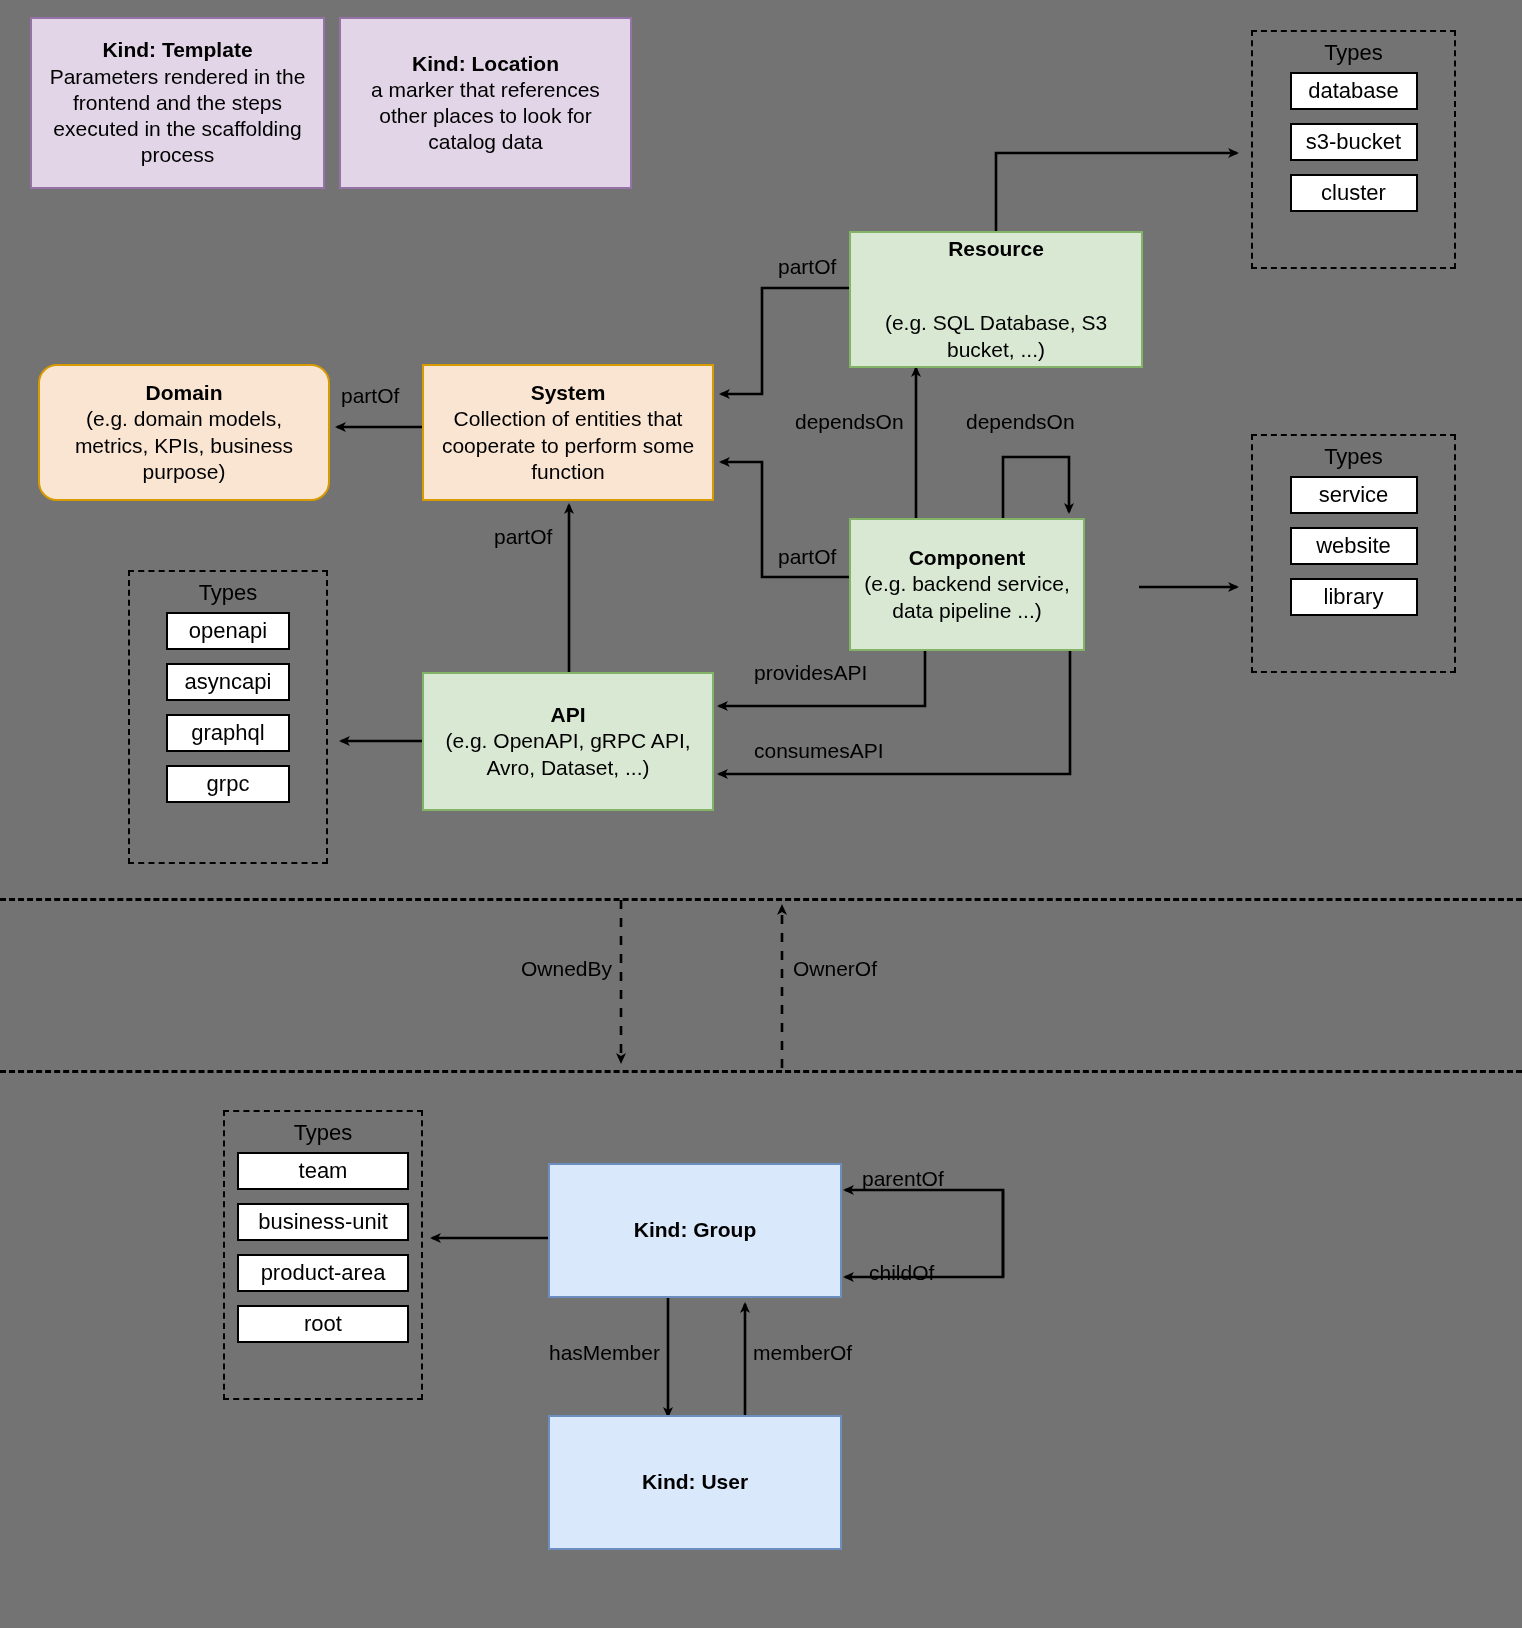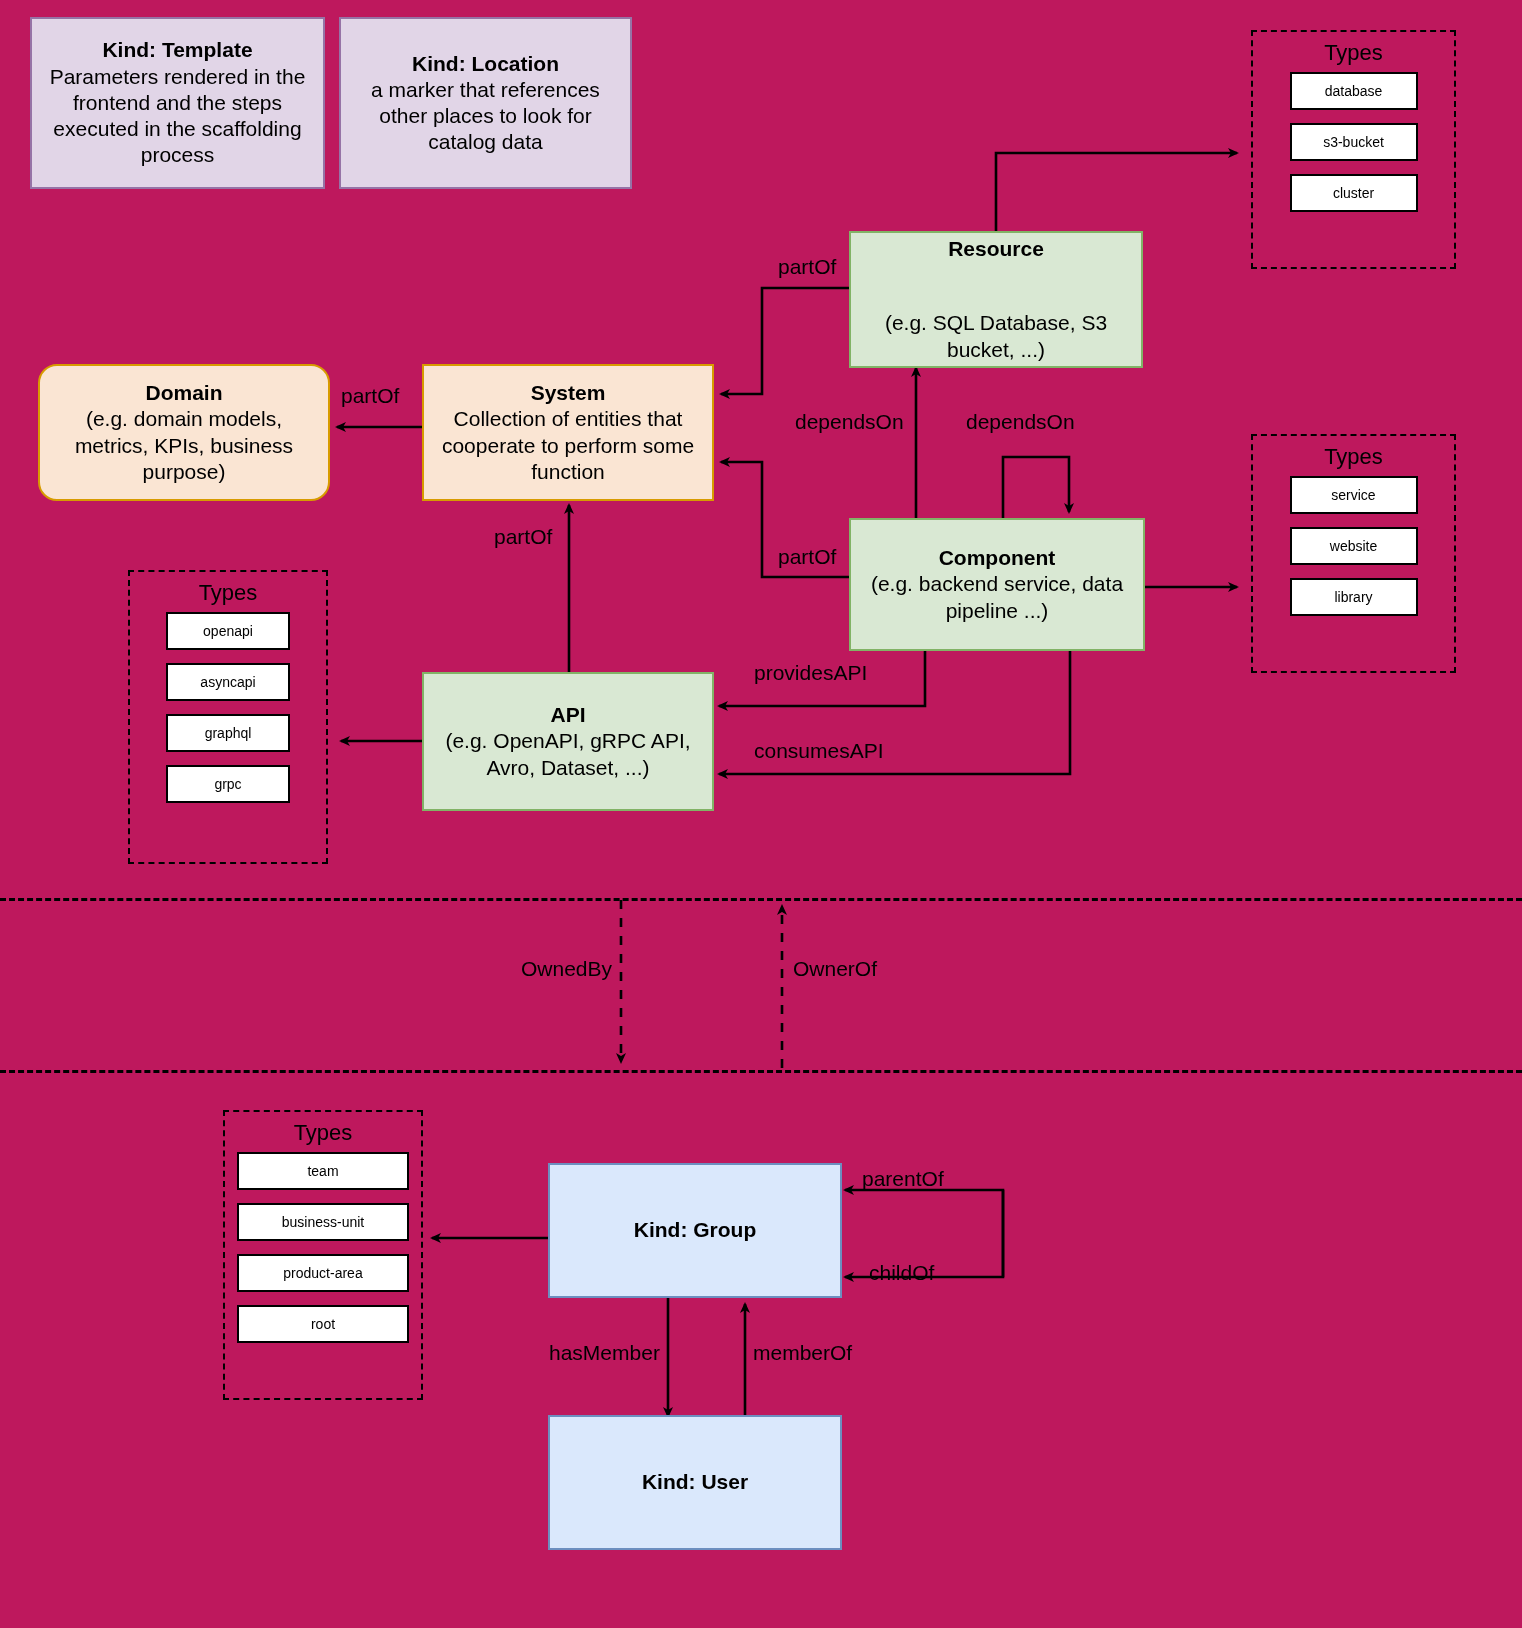--- a/index.html
+++ b/index.html
@@ -4,21 +4,21 @@
 <style>
   html, body {
     margin: 0;
     padding: 0;
     background: #ffffff;
   }
   #canvas {
     position: relative;
     width: 1522px;
     height: 1628px;
-    background: #be185d;
+    background: #737373;
     font-family: "Liberation Sans", sans-serif;
   }
   svg.layer {
     position: absolute;
     top: 0; left: 0;
     width: 1522px;
     height: 1628px;
     pointer-events: none;
   }
   .node {
@@ -56,21 +56,21 @@
     font-size: 22px;
     color: #000;
     margin-top: 8px;
     margin-bottom: 6px;
     font-family: "Liberation Sans", sans-serif;
   }
   .typechip {
     box-sizing: border-box;
     border: 2px solid #000000;
     background: #ffffff;
-    font-size: 14px;
+    font-size: 22px;
     color: #000;
     display: flex;
     align-items: center;
     justify-content: center;
     margin-bottom: 13px;
     font-family: "Liberation Sans", sans-serif;
   }
   .edge-label {
     position: absolute;
     font-family: "Liberation Sans", sans-serif;
@@ -163,21 +163,21 @@
   <div class="node orange" style="left:422px; top:364px; width:292px; height:137px; padding:4px 8px;">
     <div class="title">System</div>
     <div class="sub">Collection of entities that cooperate to perform some function</div>
   </div>
 
   <div class="node green" style="left:849px; top:231px; width:294px; height:137px; padding:1px 8px;gap:48px;">
     <div class="title">Resource</div>
     <div class="sub">(e.g. SQL Database, S3 bucket, ...)</div>
   </div>
 
-  <div class="node green" style="left:849px; top:518px; width:296px; height:133px; padding:11px 8px;">
+  <div class="node green" style="left:849px; top:518px; width:236px; height:133px; padding:11px 8px;">
     <div class="title">Component</div>
     <div class="sub">(e.g. backend service, data pipeline ...)</div>
   </div>
 
   <div class="node green" style="left:422px; top:672px; width:292px; height:139px; padding:4px 8px;">
     <div class="title">API</div>
     <div class="sub">(e.g. OpenAPI, gRPC API, Avro, Dataset, ...)</div>
   </div>
 
   <div class="node blue" style="left:548px; top:1163px; width:294px; height:135px; padding:4px 8px;">

